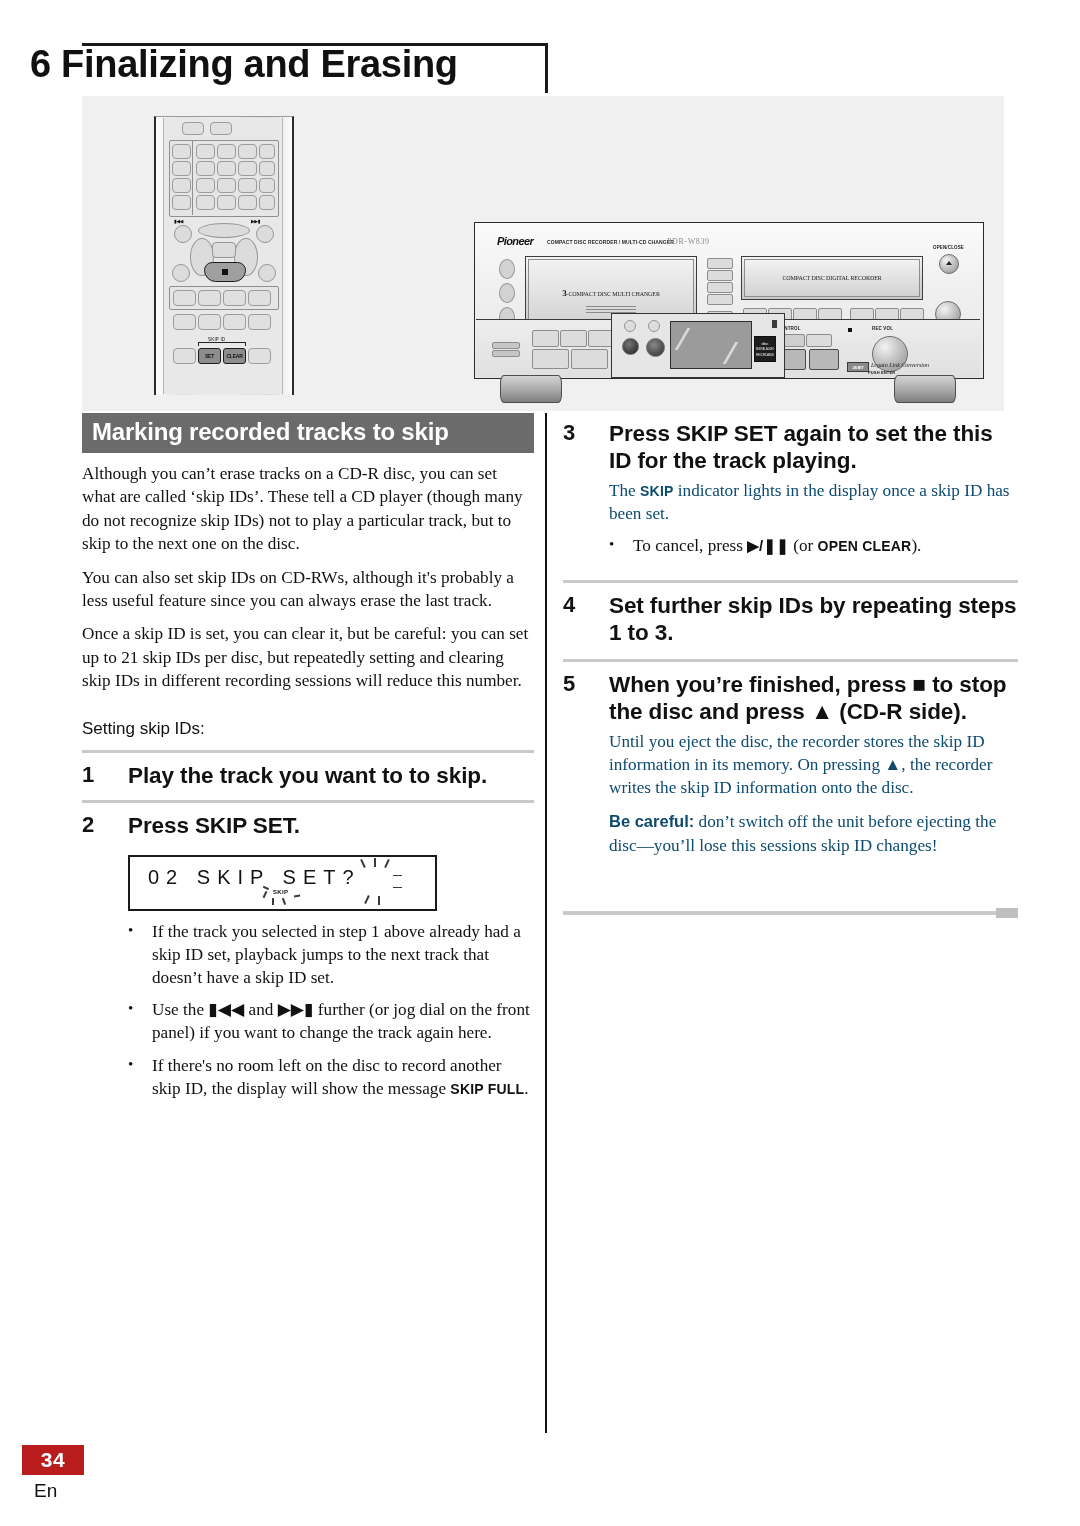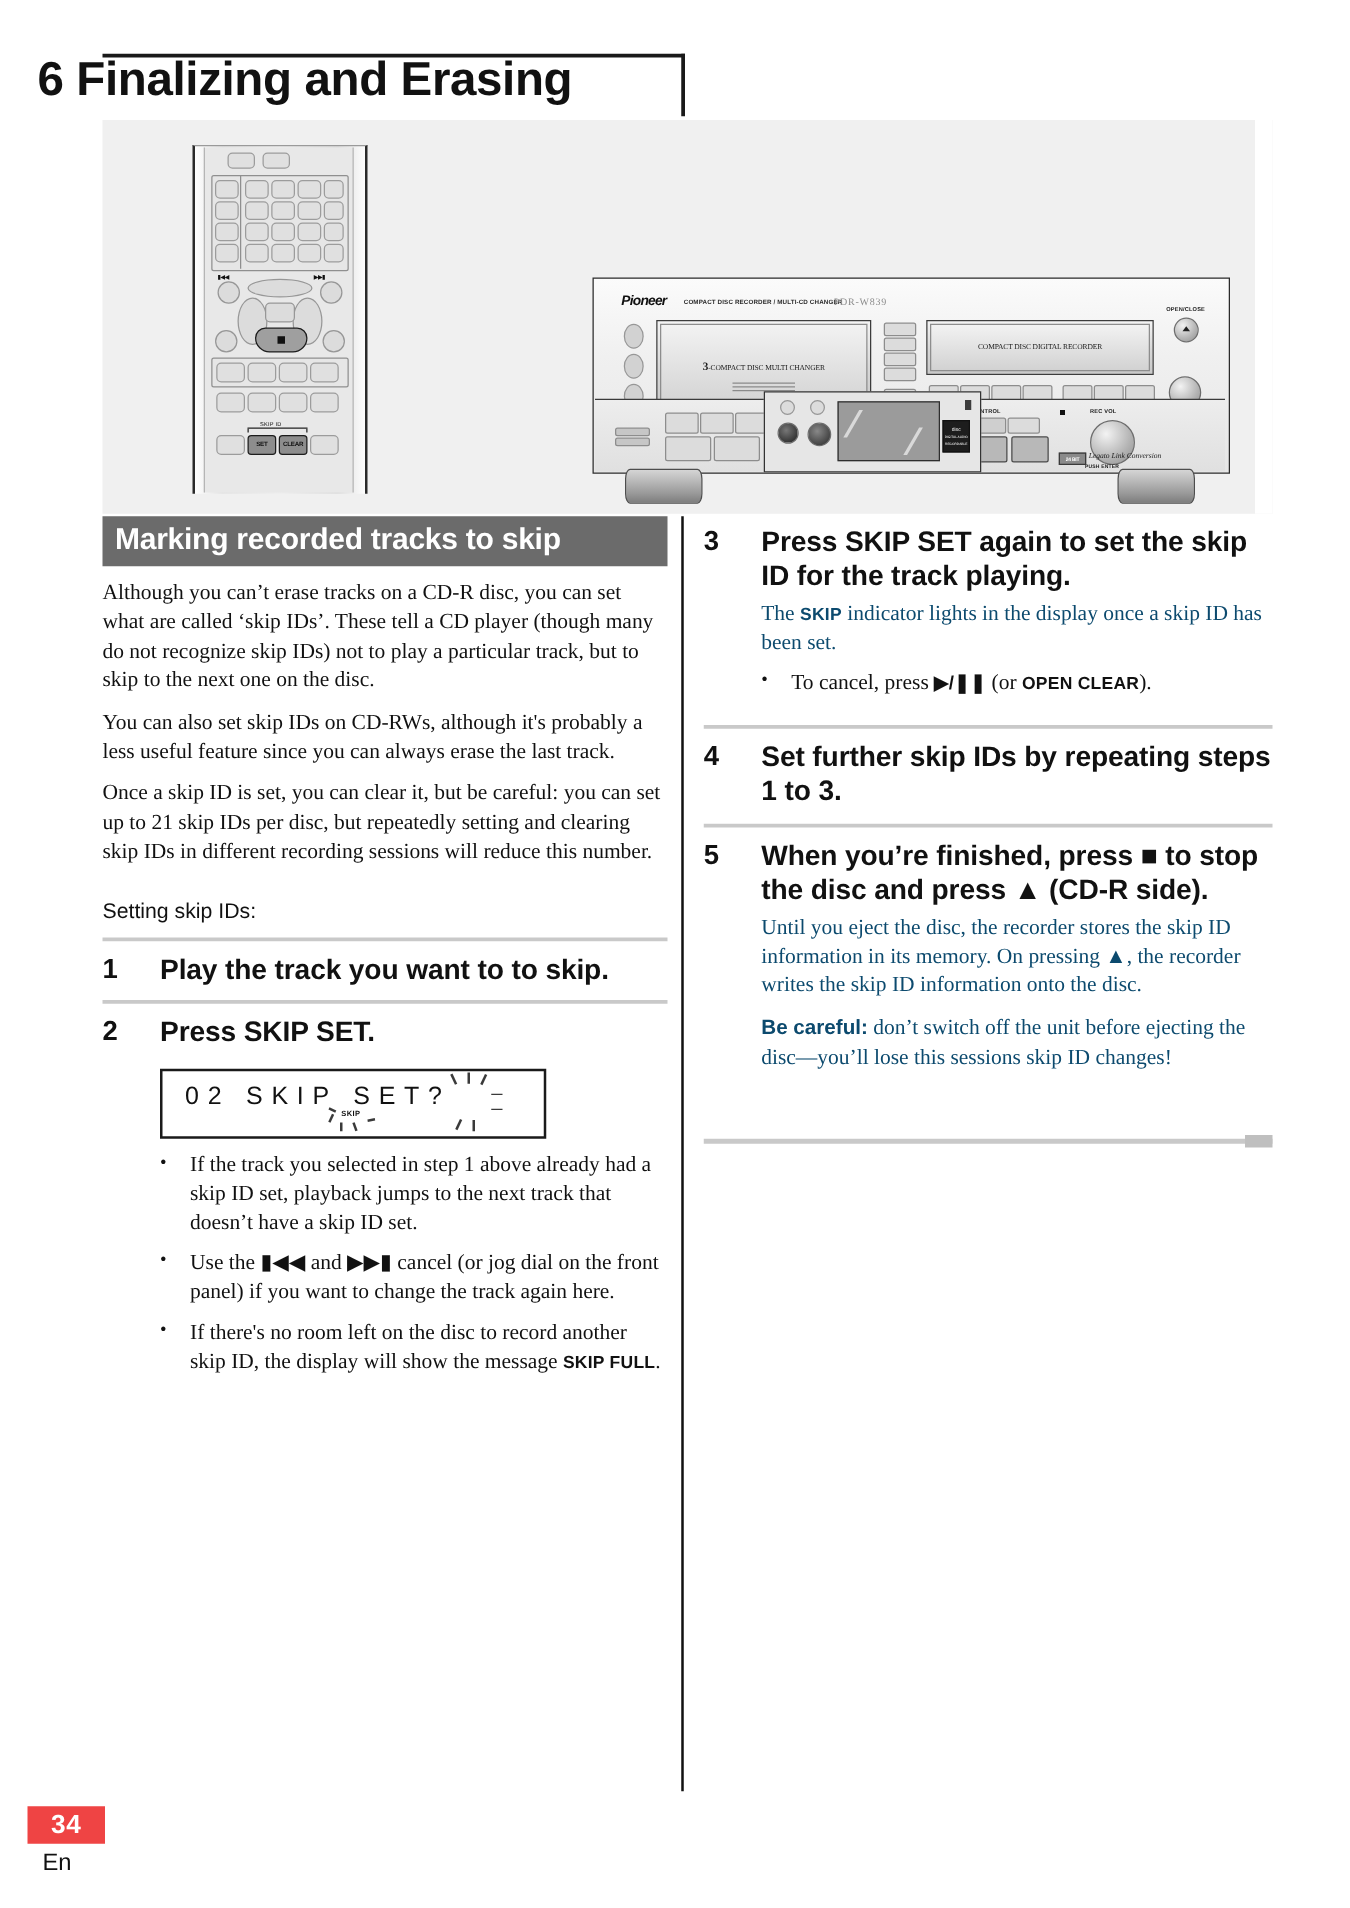--- a/index.html
+++ b/index.html
@@ -217,21 +217,21 @@
   
   .end-rule{
     position:relative;height:4px;background:#c9c9c9;margin-top:54px;
   }
   .end-rule .cap{
     position:absolute;right:0;top:-3px;width:22px;height:10px;background:#bfbfbf;
   }
 
   
   .page-num{
-    position:absolute;left:22px;top:1445px;width:62px;height:30px;background:#ef4444;
+    position:absolute;left:22px;top:1445px;width:62px;height:30px;background:#b91c1c;
     color:#fff;font-family:"Liberation Sans",sans-serif;font-weight:bold;font-size:21px;
     display:flex;align-items:center;justify-content:center;letter-spacing:.5px;
   }
   .page-lang{
     position:absolute;left:34px;top:1480px;
     font-family:"Liberation Sans",sans-serif;font-size:19px;color:#111;
   }
 </style>
 </head>
 <body>
@@ -443,34 +443,34 @@
       <div class="ray" style="left:248px;top:39px;width:1.5px;height:9px;"></div>
     </div>
 
     <div class="bullets">
       <div class="bullet">
         <div class="dot">•</div>
         <div class="btxt">If the track you selected in step 1 above already had a skip ID set, playback jumps to the next track that doesn’t have a skip ID set.</div>
       </div>
       <div class="bullet">
         <div class="dot">•</div>
-        <div class="btxt"><span>Use the </span><span>▮◀◀</span><span> and </span><span>▶▶▮</span><span> cancel (or jog dial on the front panel) if you want to change the track again here.</span></div>
+        <div class="btxt"><span>Use the </span><span>▮◀◀</span><span> and </span><span>▶▶▮</span><span> further (or jog dial on the front panel) if you want to change the track again here.</span></div>
       </div>
       <div class="bullet">
         <div class="dot">•</div>
         <div class="btxt"><span>If there's no room left on the disc to record another skip ID, the display will show the message </span><span class="sc">SKIP FULL</span><span>.</span></div>
       </div>
     </div>
   </div>
 
   <div class="col-right">
 
     <div class="step" style="margin-top:0;">
       <div class="step-num">3</div>
-      <div class="step-txt">Press SKIP SET again to set the skip ID for the track playing.</div>
+      <div class="step-txt">Press SKIP SET again to set the this ID for the track playing.</div>
     </div>
     <div class="step-body"><span>The </span><span class="sc">SKIP</span><span> indicator lights in the display once a skip ID has been set.</span></div>
     <div class="bullets">
       <div class="bullet">
         <div class="dot">•</div>
         <div class="btxt"><span>To cancel, press </span><span class="sc" style="font-size:15px">▶/❚❚</span><span> (or </span><span class="sc">OPEN CLEAR</span><span>).</span></div>
       </div>
     </div>
 
     <div class="step-rule" style="margin-top:22px;"></div>

